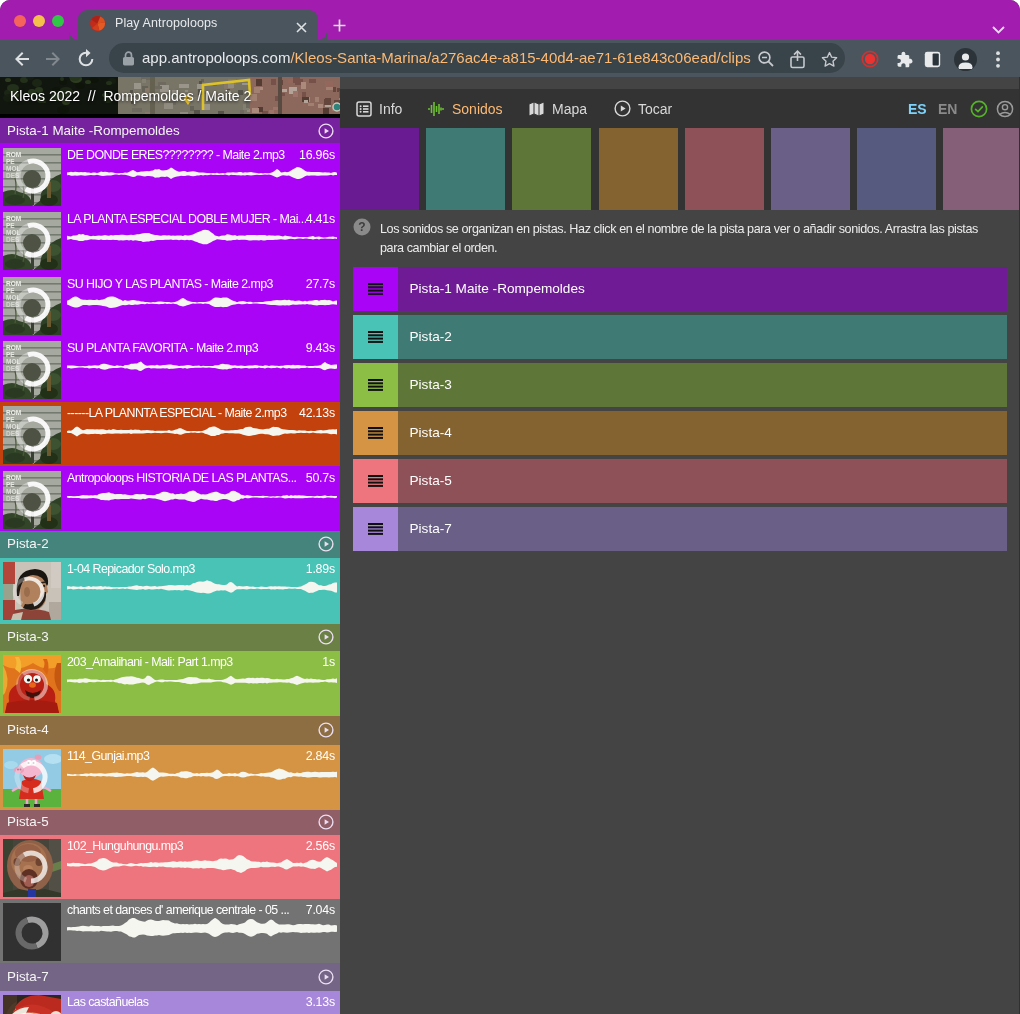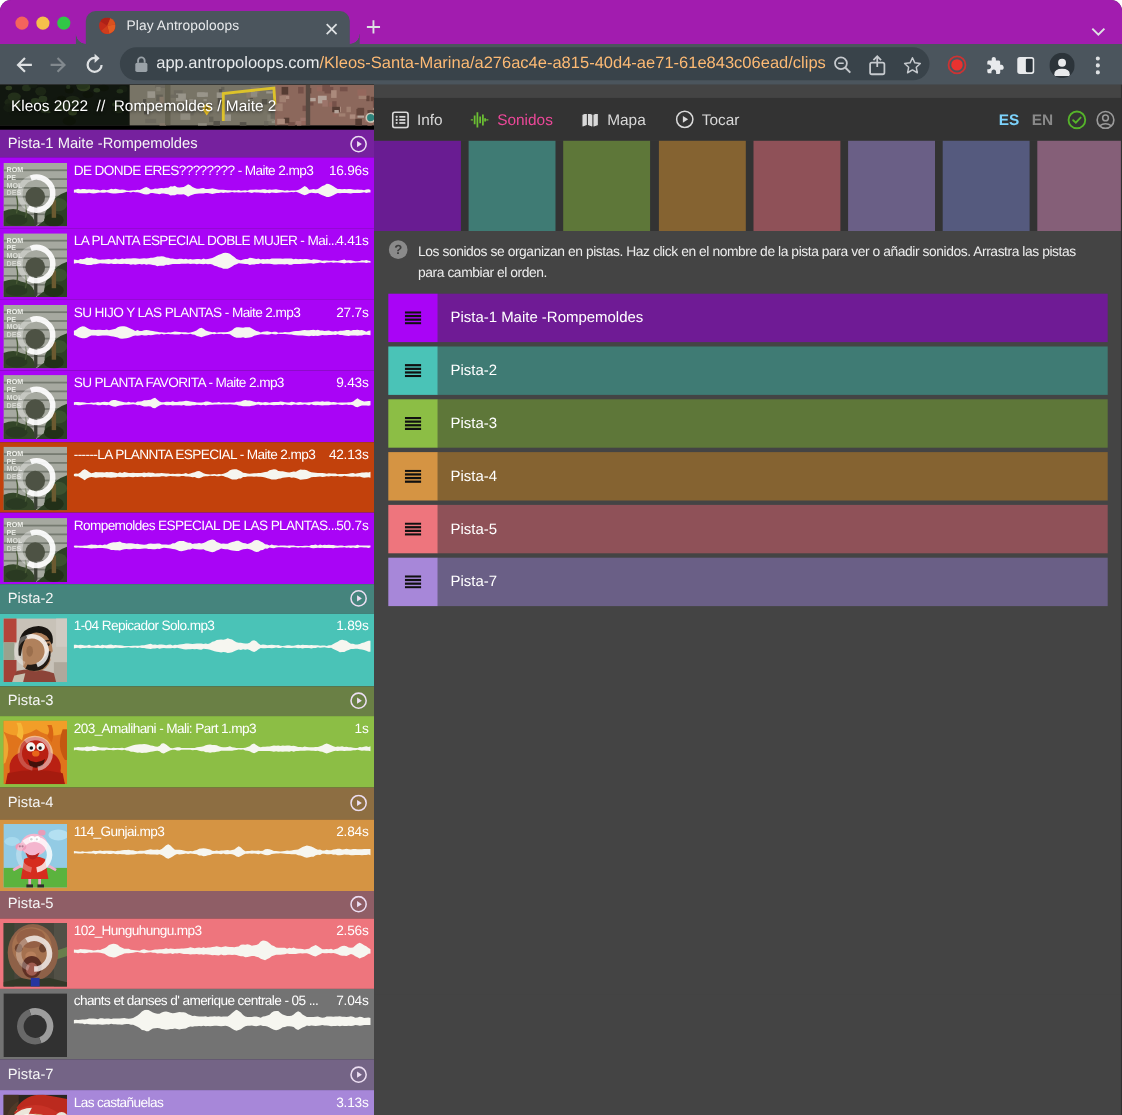--- a/index.html
+++ b/index.html
@@ -488,21 +488,21 @@
               <text x="3" y="22.5" font-family="Liberation Sans" font-size="6.5" font-weight="bold" fill="#dee0da">MOL</text>
               <text x="3" y="29.5" font-family="Liberation Sans" font-size="6.5" font-weight="bold" fill="#d4d6d0">DES</text>
               <circle cx="29" cy="31" r="9" fill="#4d5244"></circle>
               <rect x="28" y="40" width="3" height="17" fill="#3a4034"></rect>
               <path d="M24.9,13.9 A15,15 0 1 1 22.5,41.0" fill="none" stroke="rgba(255,255,255,0.92)" stroke-width="5"></path>
               <path d="M22.5,41.0 A15,15 0 0 1 24.9,13.9" fill="none" stroke="rgba(255,255,255,0.35)" stroke-width="5"></path>
             </svg>
           </div>
           <div class="cb">
             <div class="cn">
-              <span class="nm">Rompemoldes ESPECIAL DE LAS PLANTAS...</span>
+              <span class="nm">Antropoloops HISTORIA DE LAS PLANTAS...</span>
               <span class="du">50.7s</span>
             </div>
             <svg class="wf" width="270" height="22" viewBox="0 0 270 22">
               <path d="M0.0,10.1 L2.0,9.9 L4.0,10.1 L6.0,10.2 L8.0,10.2 L10.0,10.0 L12.0,10.0 L14.0,9.4 L16.0,9.1 L18.0,9.2 L20.0,9.3 L22.0,9.6 L24.0,9.2 L26.0,9.6 L28.0,9.1 L30.0,9.2 L32.0,8.0 L34.0,7.4 L36.0,7.0 L38.0,6.9 L40.0,6.7 L42.0,6.2 L44.0,7.3 L46.0,7.6 L48.0,8.2 L50.0,7.9 L52.0,7.9 L54.0,8.1 L56.0,8.6 L58.0,8.3 L60.0,8.8 L62.0,8.9 L64.0,9.2 L66.0,9.0 L68.0,8.3 L70.0,8.1 L72.0,8.3 L74.0,8.3 L76.0,8.1 L78.0,8.2 L80.0,9.1 L82.0,9.1 L84.0,9.1 L86.0,9.2 L88.0,8.9 L90.0,7.9 L92.0,7.8 L94.0,6.6 L96.0,5.8 L98.0,5.8 L100.0,5.9 L102.0,6.8 L104.0,7.5 L106.0,7.3 L108.0,8.6 L110.0,8.1 L112.0,8.1 L114.0,7.6 L116.0,8.0 L118.0,7.7 L120.0,6.7 L122.0,5.6 L124.0,5.0 L126.0,4.5 L128.0,4.9 L130.0,6.7 L132.0,7.5 L134.0,8.4 L136.0,8.2 L138.0,8.4 L140.0,8.3 L142.0,7.5 L144.0,6.7 L146.0,6.2 L148.0,5.7 L150.0,5.7 L152.0,6.7 L154.0,7.7 L156.0,7.9 L158.0,8.5 L160.0,7.8 L162.0,6.9 L164.0,5.3 L166.0,4.8 L168.0,5.1 L170.0,6.3 L172.0,7.1 L174.0,8.8 L176.0,9.0 L178.0,9.8 L180.0,9.1 L182.0,9.6 L184.0,9.7 L186.0,10.2 L188.0,9.9 L190.0,9.9 L192.0,10.0 L194.0,10.1 L196.0,9.8 L198.0,10.0 L200.0,10.0 L202.0,10.4 L204.0,10.4 L206.0,10.3 L208.0,10.4 L210.0,10.1 L212.0,10.2 L214.0,10.4 L216.0,9.5 L218.0,9.5 L220.0,9.0 L222.0,9.9 L224.0,9.0 L226.0,9.7 L228.0,9.3 L230.0,9.4 L232.0,9.2 L234.0,9.4 L236.0,9.4 L238.0,9.8 L240.0,10.1 L242.0,9.9 L244.0,9.9 L246.0,10.3 L248.0,10.2 L250.0,9.8 L252.0,10.0 L254.0,9.9 L256.0,9.8 L258.0,9.3 L260.0,9.9 L262.0,10.0 L264.0,9.8 L266.0,9.9 L268.0,9.9 L270.0,10.0 L270.0,11.6 L268.0,12.2 L266.0,11.8 L264.0,11.8 L262.0,11.6 L260.0,11.6 L258.0,12.1 L256.0,12.2 L254.0,11.7 L252.0,12.1 L250.0,11.8 L248.0,11.9 L246.0,11.4 L244.0,11.8 L242.0,11.8 L240.0,11.9 L238.0,12.0 L236.0,12.3 L234.0,12.2 L232.0,12.2 L230.0,12.2 L228.0,12.2 L226.0,12.0 L224.0,12.2 L222.0,11.9 L220.0,12.2 L218.0,12.4 L216.0,12.1 L214.0,11.4 L212.0,11.4 L210.0,11.7 L208.0,11.8 L206.0,11.6 L204.0,11.9 L202.0,11.4 L200.0,11.5 L198.0,11.4 L196.0,12.1 L194.0,11.7 L192.0,11.7 L190.0,11.5 L188.0,11.5 L186.0,11.6 L184.0,11.7 L182.0,12.3 L180.0,12.2 L178.0,11.8 L176.0,12.8 L174.0,12.6 L172.0,14.0 L170.0,14.3 L168.0,15.5 L166.0,15.8 L164.0,15.1 L162.0,13.9 L160.0,13.3 L158.0,12.9 L156.0,13.1 L154.0,13.4 L152.0,13.9 L150.0,14.9 L148.0,15.0 L146.0,14.6 L144.0,14.4 L142.0,13.9 L140.0,13.4 L138.0,13.4 L136.0,13.2 L134.0,12.7 L132.0,13.8 L130.0,14.4 L128.0,15.7 L126.0,16.0 L124.0,15.6 L122.0,14.9 L120.0,14.4 L118.0,13.4 L116.0,13.5 L114.0,13.6 L112.0,13.4 L110.0,13.0 L108.0,12.7 L106.0,13.5 L104.0,13.6 L102.0,14.2 L100.0,14.7 L98.0,15.2 L96.0,14.8 L94.0,14.1 L92.0,13.4 L90.0,13.1 L88.0,12.6 L86.0,12.5 L84.0,12.2 L82.0,12.0 L80.0,12.5 L78.0,13.2 L76.0,12.8 L74.0,13.4 L72.0,13.4 L70.0,13.2 L68.0,13.1 L66.0,12.7 L64.0,12.6 L62.0,12.9 L60.0,13.0 L58.0,13.1 L56.0,12.9 L54.0,12.9 L52.0,13.3 L50.0,13.3 L48.0,13.0 L46.0,13.4 L44.0,13.8 L42.0,14.5 L40.0,14.2 L38.0,14.2 L36.0,14.1 L34.0,13.9 L32.0,13.0 L30.0,12.6 L28.0,12.3 L26.0,12.1 L24.0,12.2 L22.0,12.2 L20.0,12.5 L18.0,12.5 L16.0,12.6 L14.0,12.4 L12.0,12.1 L10.0,12.1 L8.0,11.9 L6.0,11.9 L4.0,11.8 L2.0,12.0 L0.0,11.6 Z" fill="#f6f6f0"></path>
             </svg>
           </div>
         </div>
 <div class="thead" style="background:#45847d;height:27px">
           <span>Pista-2</span>
           <svg width="16" height="16" viewBox="0 0 16 16">
@@ -733,21 +733,21 @@
               <g stroke="#6cc033" stroke-width="1.3" fill="none">
                 <path d="M1,8 L3,8"></path>
                 <path d="M15,8 L17,8"></path>
                 <path d="M4.5,8 L4.5,8 M4.5,4 L4.5,12" stroke-width="1.6"></path>
                 <path d="M7,1 L7,15" stroke-width="1.6"></path>
                 <path d="M9.5,5 L9.5,11" stroke-width="1.6"></path>
                 <path d="M12,3 L12,13" stroke-width="1.6"></path>
                 <path d="M14,6.5 L14,9.5" stroke-width="1.6"></path>
               </g>
             </svg>
-            <span style="color:#ec4899">Sonidos</span>
+            <span style="color:#fdba74">Sonidos</span>
           </div>
     <div class="navitem" style="left:188px">
             <svg width="17" height="16" viewBox="0 0 17 16">
               <path d="M1,3 L6,1 L11,3 L16,1 L16,13 L11,15 L6,13 L1,15 Z M6,1 L6,13 M11,3 L11,15" fill="#d9d9d9" stroke="#333333" stroke-width="1"></path>
             </svg>
             <span>Mapa</span>
           </div>
     <div class="navitem" style="left:274px">
             <svg width="17" height="17" viewBox="0 0 17 17">
               <circle cx="8.5" cy="8.5" r="7.4" fill="none" stroke="#d9d9d9" stroke-width="1.4"></circle>

